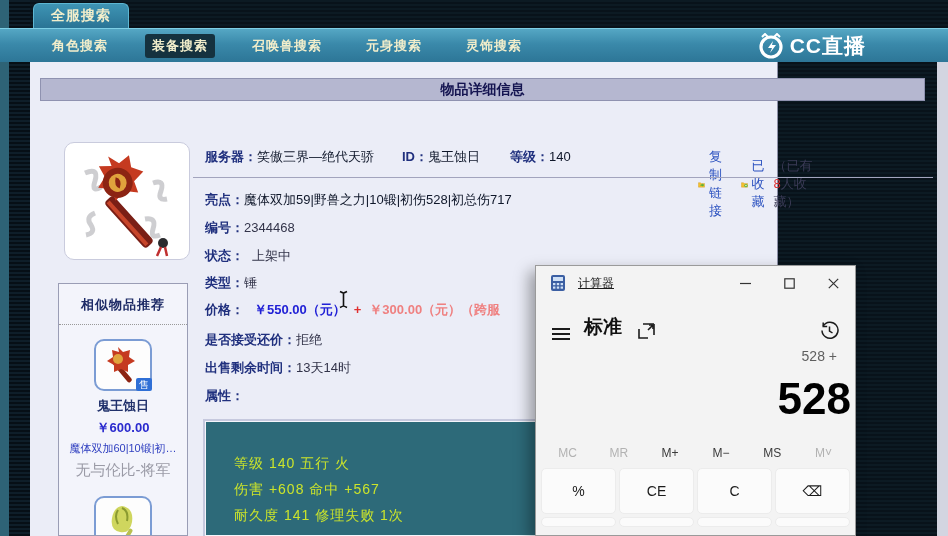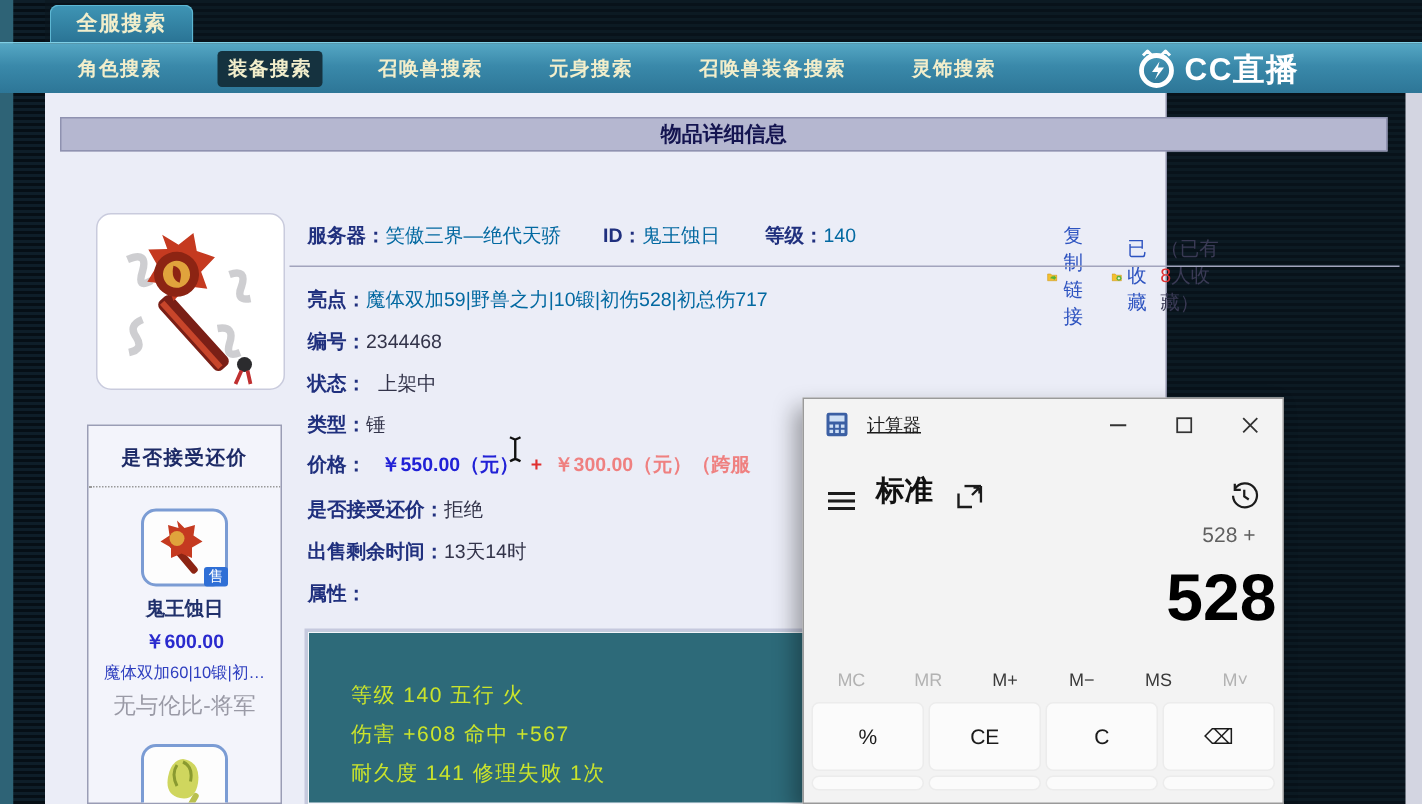--- a/index.html
+++ b/index.html
@@ -55,21 +55,21 @@
     font-size:10px; padding:0 3px; border-radius:2px; line-height:13px; }
   .sim-name { font-size:13px; font-weight:bold; color:#20306b; margin-top:6px; }
   .sim-price { font-size:13px; font-weight:bold; color:#2a2ace; margin-top:4px; }
   .sim-desc { font-size:11px; color:#2f3fc0; margin-top:4px; white-space:nowrap; }
   .sim-seller { font-size:15px; color:#9a9aa6; margin-top:5px; }
   .sim-card-2 { margin-top:16px; }
 
   
   .detail { position:absolute; font-size:13px; white-space:nowrap; }
   .lbl { font-weight:bold; color:#20307e; }
-  .val-blue { color:#0369a1; }
+  .val-blue { color:#0f172a; }
   .val-dark { color:#33344a; }
   .sep-line { position:absolute; left:163px; top:115px; width:740px; height:1px; background:#a2a4bd; }
   .price-1 { color:#2121d6; font-weight:bold; }
   .price-plus { color:#e03030; font-weight:bold; padding:0 8px; }
   .price-2 { color:#ef8080; font-weight:bold; }
   .link-row { position:absolute; left:668px; top:86px; display:flex; align-items:center; font-size:13px; }
   .act-link { color:#2d53c0; margin-right:6px; cursor:pointer; }
   .fav-note { color:#3a3a55; }
   .fav-count { color:#e03030; }
   .icon16 { width:17px; height:15px; margin-right:4px; }
@@ -118,21 +118,20 @@
   <div class="dark-strip"></div>
 
   <div class="tab">全服搜索</div>
 
   <div class="navbar">
     <div style="width:45px"></div>
     <div class="nav-item">角色搜索</div>
     <div class="nav-item active">装备搜索</div>
     <div class="nav-item">召唤兽搜索</div>
     <div class="nav-item">元身搜索</div>
-    <div class="nav-item">召唤兽装备搜索</div>
     <div class="nav-item">灵饰搜索</div>
     <div class="nav-spacer"></div>
     <div class="logo">
       <svg class="logo-mark" viewBox="0 0 30 26">
         <path d="M6 4 L9 1 L12 4 M18 4 L21 1 L24 4" stroke="#fff" stroke-width="2" fill="none"></path>
         <circle cx="15" cy="14" r="10" fill="none" stroke="#fff" stroke-width="3.2"></circle>
         <path d="M17 8 L12 15 h4 l-2 5 6 -8 h-4 z" fill="#fff"></path>
       </svg>
       <span class="logo-text">CC直播</span>
     </div>
@@ -151,21 +150,21 @@
           <circle cx="52" cy="40" r="15" fill="#8c2413"></circle>
           <circle cx="52" cy="40" r="9" fill="#e0a33c"></circle>
           <path d="M52 34 q6 4 0 12 q-5 -4 0 -12" fill="#8c2413"></path>
         </g>
         <circle cx="98" cy="100" r="5" fill="#2b2b2e"></circle>
         <path d="M96 104 l-4 9 M100 104 l2 9" stroke="#c03030" stroke-width="2.5" fill="none"></path>
       </svg>
     </div>
 
     <div class="sidebar">
-      <div class="sidebar-title">是否接受还价</div>
+      <div class="sidebar-title">相似物品推荐</div>
       <div class="sim-card">
         <div class="sim-icon">
           <svg width="54" height="48" viewBox="0 0 54 48">
             <rect x="24" y="18" width="5" height="26" rx="2" transform="rotate(-40 26 31)" fill="#8c2413"></rect>
             <path d="M22 6 l5 5 l7 -2 l-1 7 l6 4 l-7 4 l0 7 l-7 -3 l-7 3 l0 -7 l-7 -4 l6 -4 l-1 -7 l7 2 z" fill="#c53a20"></path>
             <circle cx="22" cy="18" r="5" fill="#e0a33c"></circle>
           </svg>
           <span class="sale-badge">售</span>
         </div>
         <div class="sim-name">鬼王蚀日</div>

